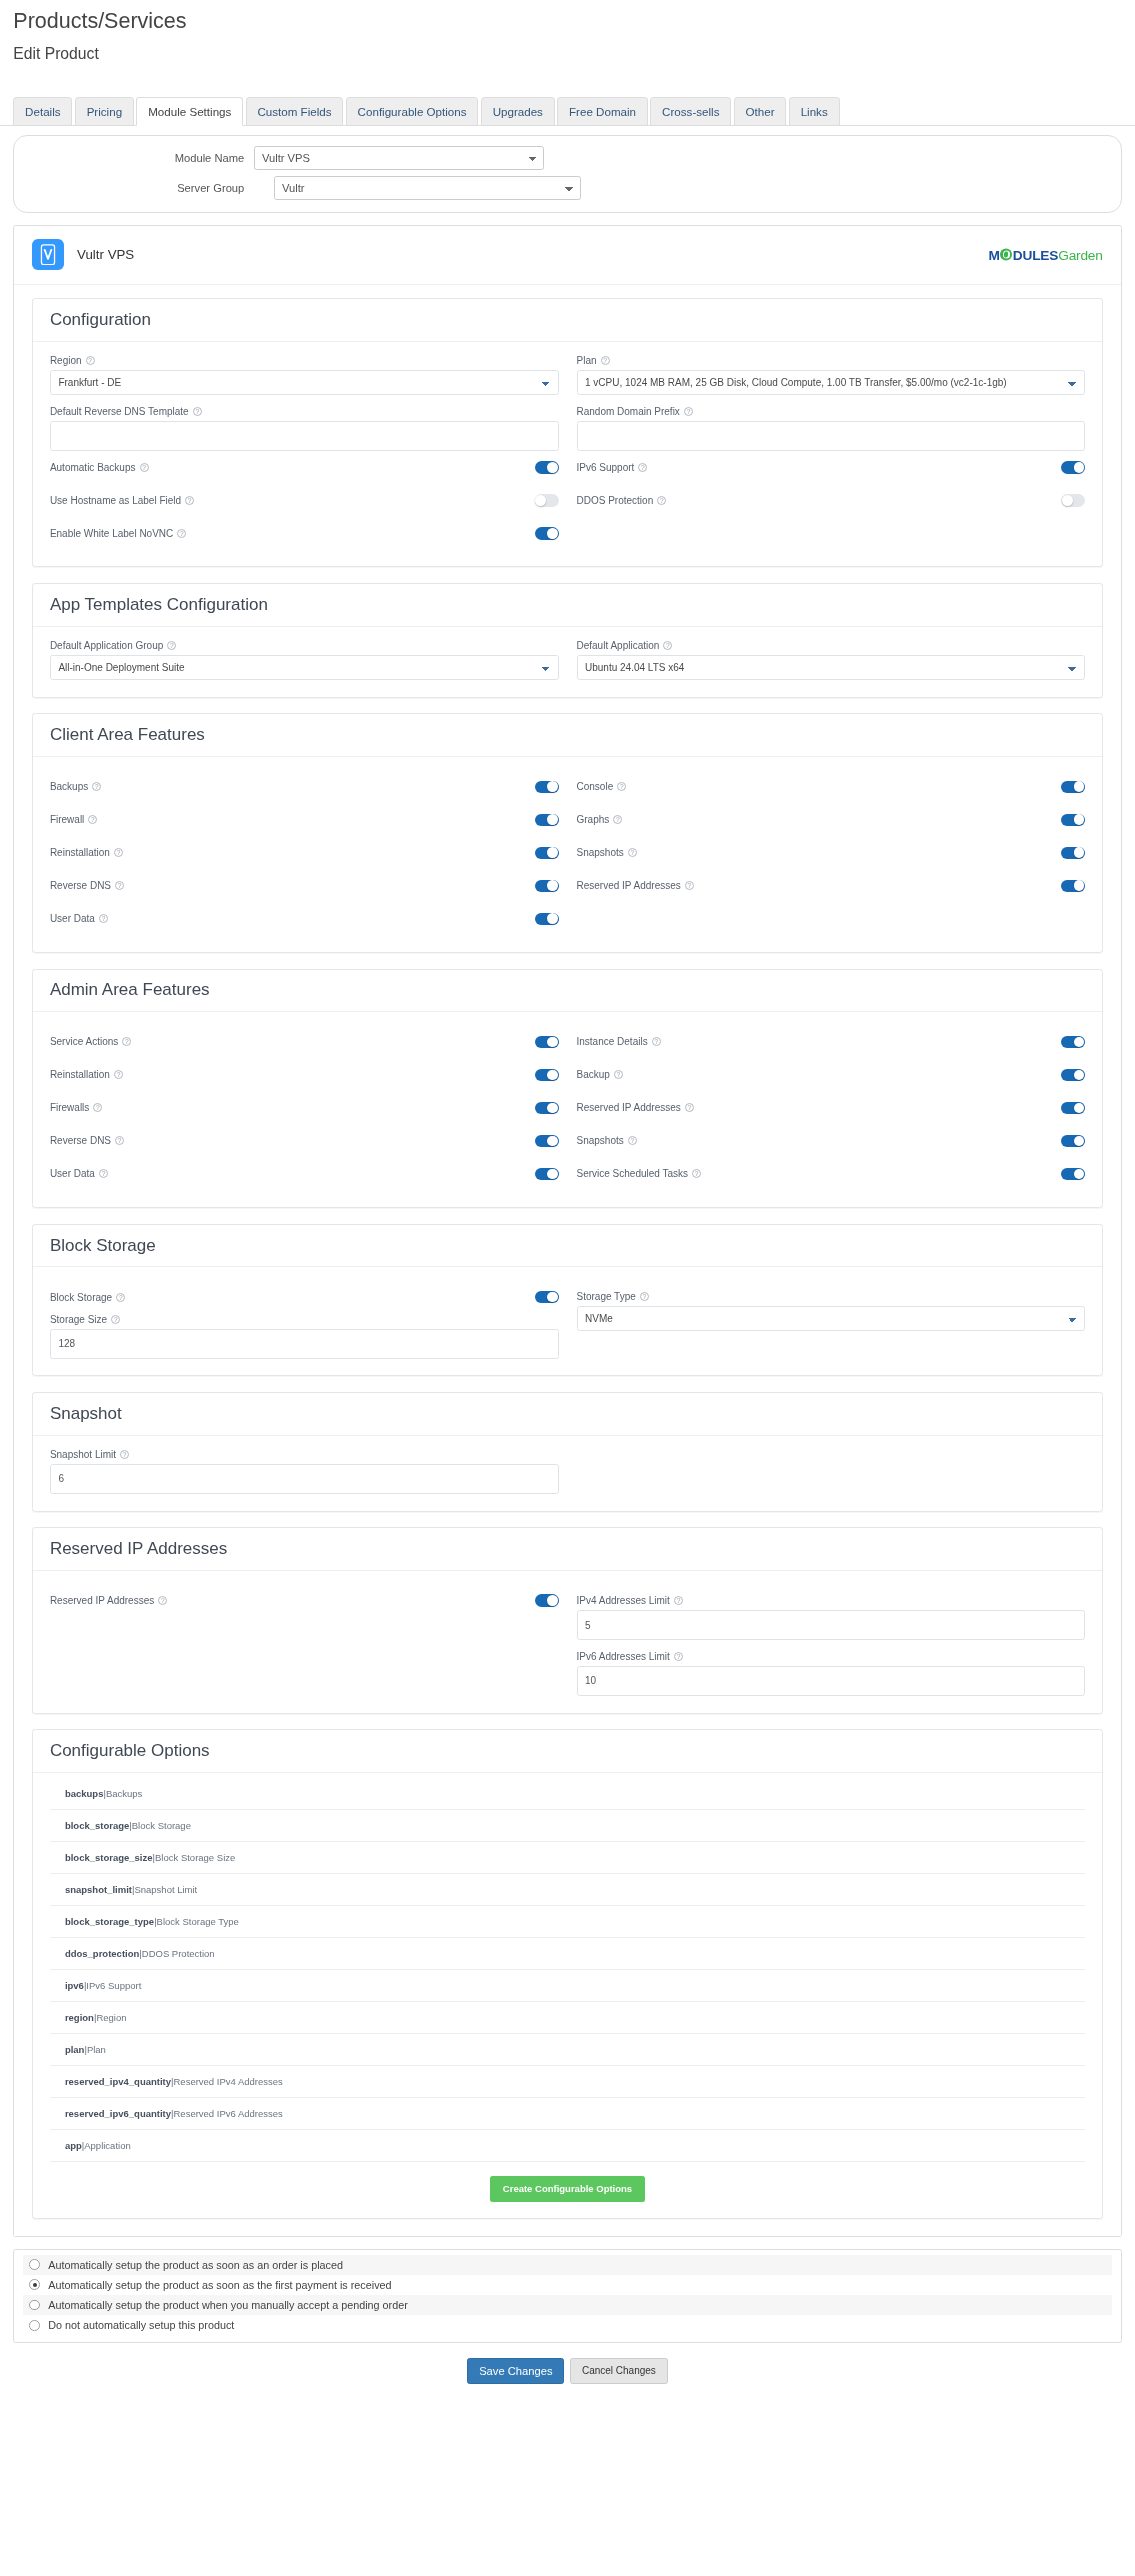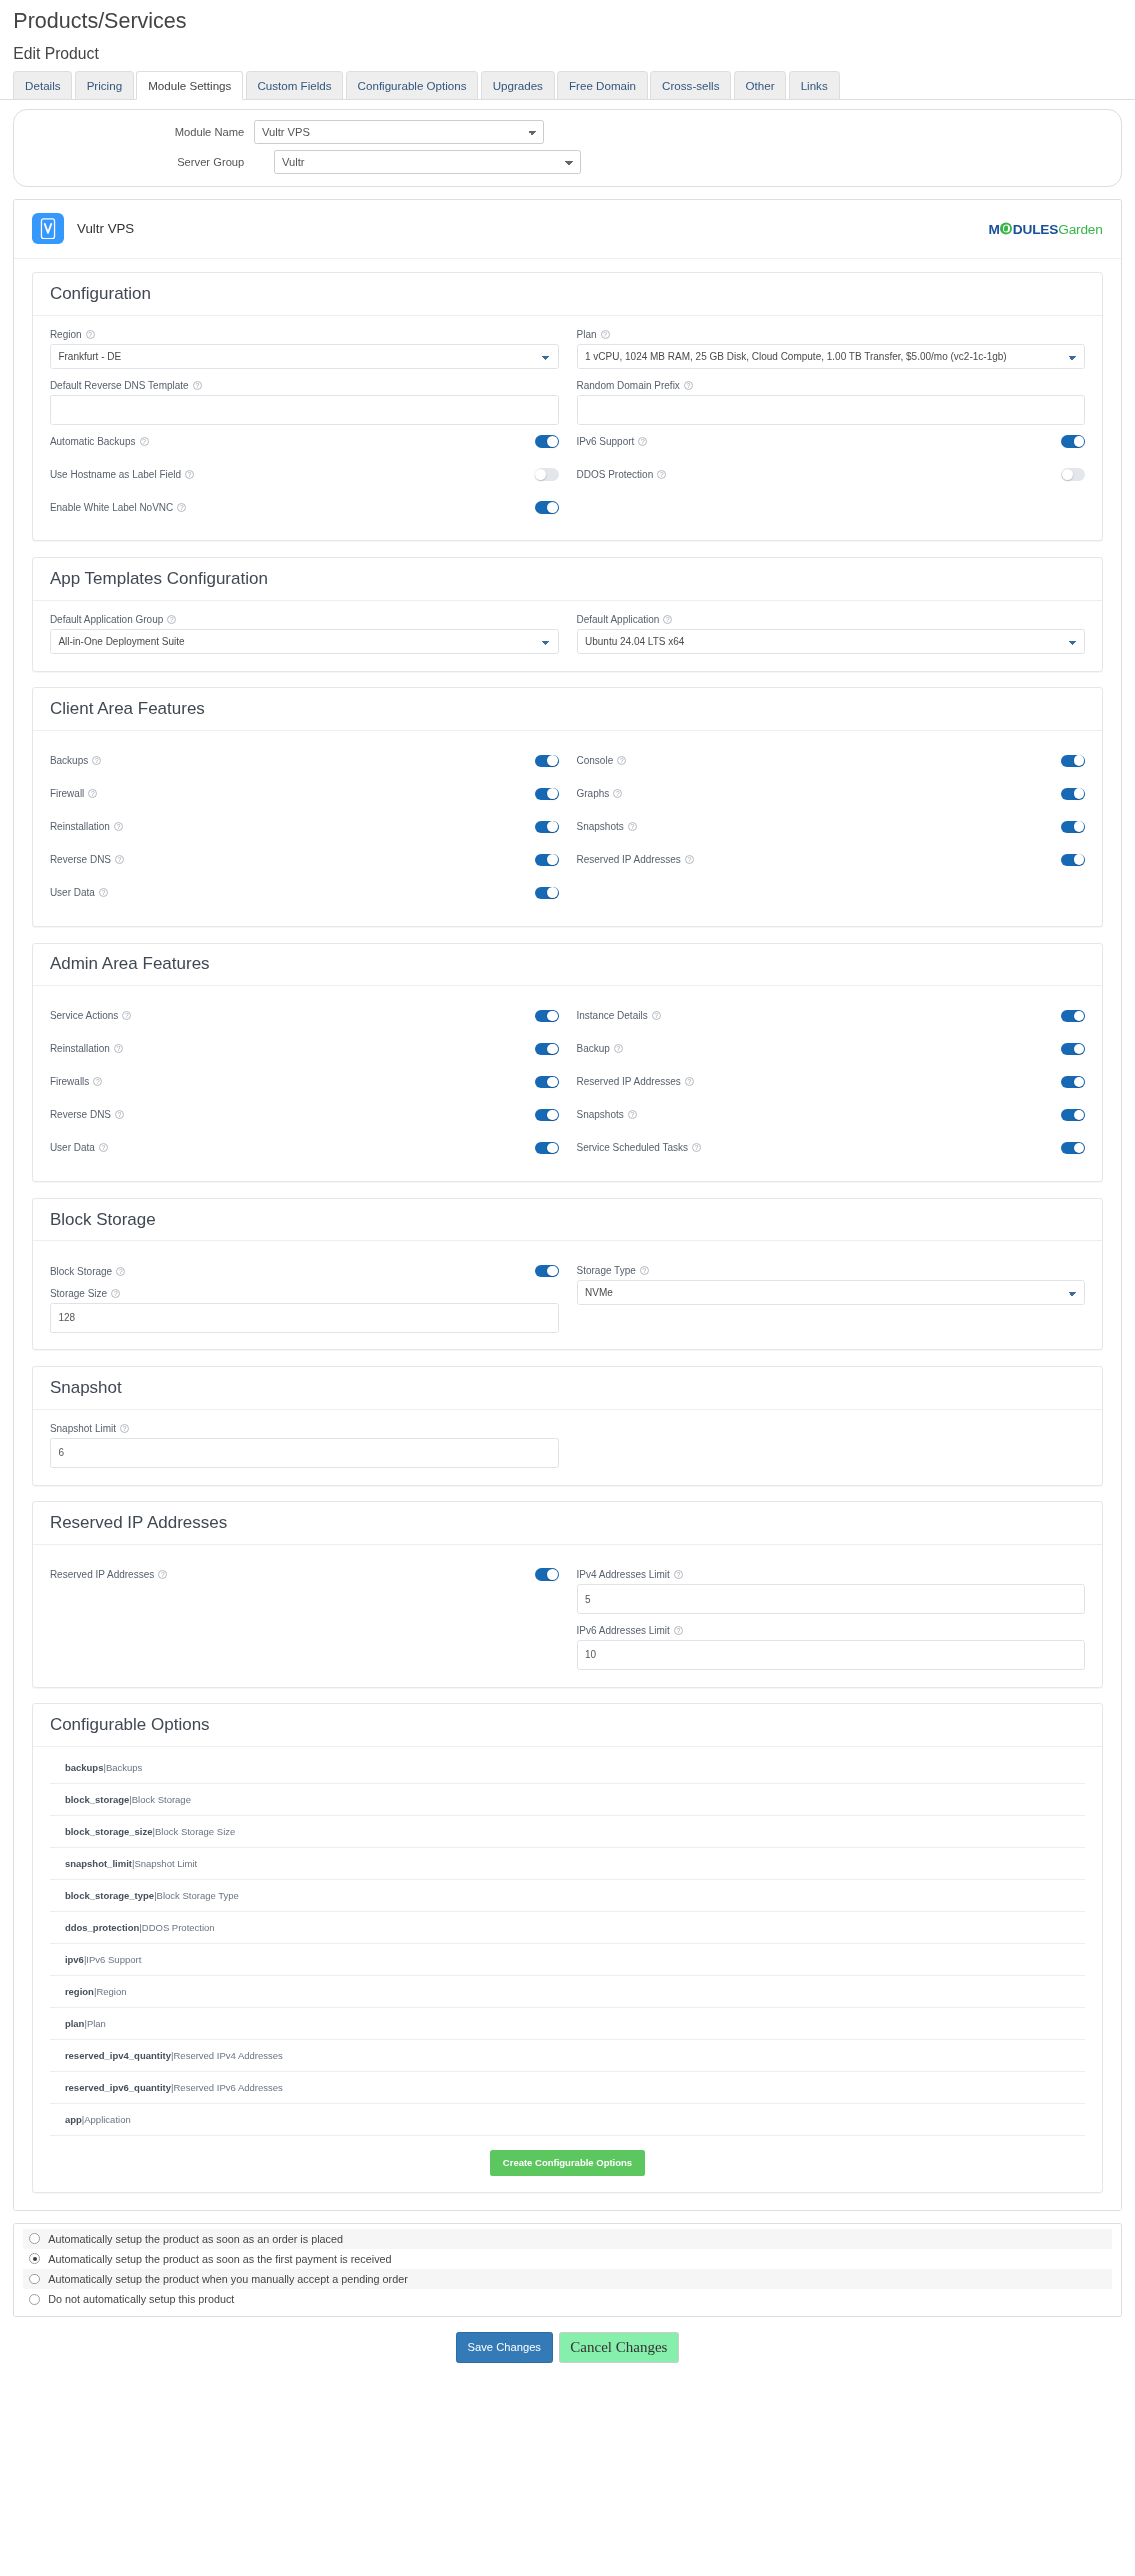--- a/index.html
+++ b/index.html
@@ -28,20 +28,21 @@
     font-weight: 400;
   }
 
   
   .tabs {
     display: flex;
     align-items: flex-end;
     padding: 0 13.3px;
     border-bottom: 0.8px solid #dddddd;
     gap: 2.5px;
+    margin-top: 26px;
   }
   .tab {
     font-size: 11.6px;
     padding: 6.6px 10.8px 5.8px 10.8px;
     background: #eeeeee;
     border: 0.8px solid #dddddd;
     border-bottom: 0.8px solid #dddddd;
     border-radius: 3.3px 3.3px 0 0;
     color: #33567b;
     margin-bottom: -0.8px;
@@ -346,28 +347,28 @@
     background: #337ab7;
     border: 0.8px solid #2e6da4;
     border-radius: 2.5px;
     color: #ffffff;
     font-size: 11.2px;
     padding: 5.8px 10.8px;
     cursor: pointer;
     font-family: "Liberation Sans", sans-serif;
   }
   .btn-default {
-    background: #86efac;
+    background: #e5e5e5;
     border: 0.8px solid #cccccc;
     border-radius: 2.5px;
     color: #333333;
-    font-size: 15px;
+    font-size: 10px;
     padding: 5.8px 10.8px;
     cursor: pointer;
-    font-family: Liberation Serif, serif;
+    font-family: Liberation Sans, sans-serif;
   }
 </style>
 </head>
 <body>
 
 <div class="page">
 
   <div class="page-title">Products/Services</div>
   <div class="sub-title">Edit Product</div>
 

